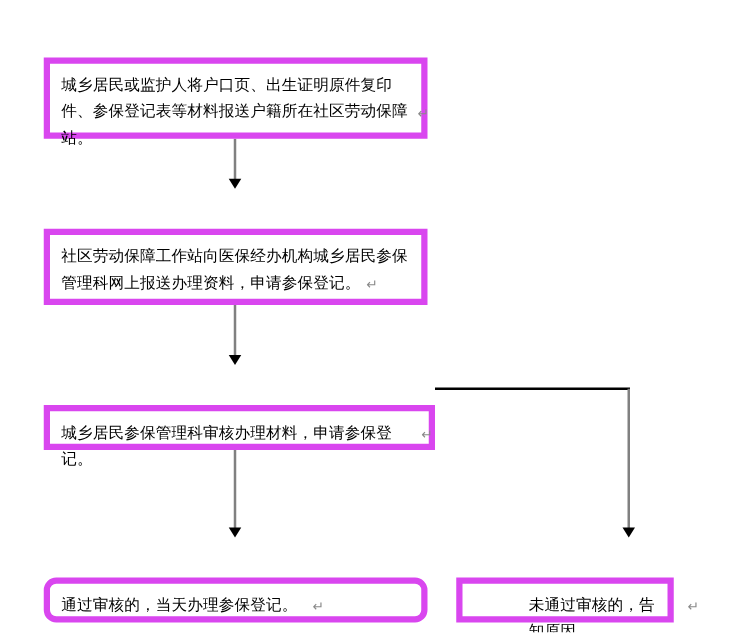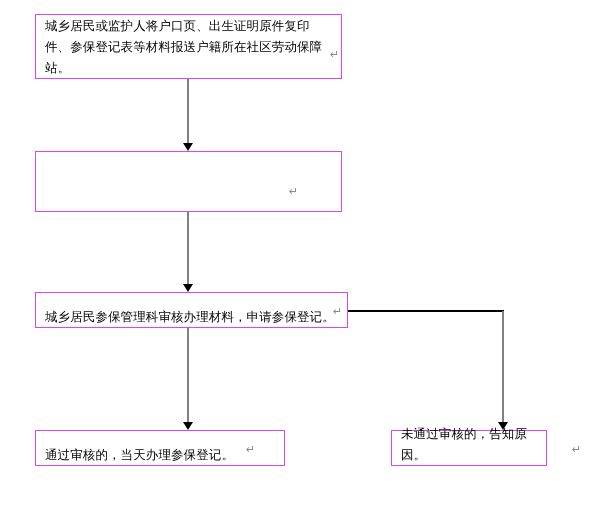--- a/index.html
+++ b/index.html
@@ -13,25 +13,26 @@
   #canvas {
     position: relative;
     width: 600px;
     height: 506px;
     background: #ffffff;
     overflow: hidden;
   }
   .node {
     position: absolute;
     box-sizing: border-box;
-    border: 1px solid #d946ef;
+    border: 5px solid #d946ef;
     background: #ffffff;
     display: flex;
-    align-items: flex-end;
+    align-items: flex-start;
     z-index: 3;
+    margin-top: 32px;
   }
   .node-text {
     font-size: 12.5px;
     line-height: 21px;
     color: #000000;
     letter-spacing: 0.1px;
     white-space: pre-wrap;
     padding: 6px 9px 0 9px;
     display: block;
     width: 100%;
@@ -40,22 +41,22 @@
     color: #8a8a8a;
     font-size: 11px;
     padding-left: 3px;
     vertical-align: baseline;
   }
 
   
   #node-submit-materials { left: 35px;  top: 14px;  width: 307px; height: 65px; }
   #node-station-upload   { left: 35px;  top: 151px; width: 307px; height: 61px; }
   #node-review-materials { left: 35px;  top: 292px; width: 313px; height: 36px; }
-  #node-approved         { left: 35px;  top: 430px; width: 250px; height: 36px; }
-  #node-rejected         { left: 391px; top: 430px; width: 156px; height: 36px; }
+  #node-approved         { left: 35px;  top: 430px; width: 307px; height: 36px; border-radius: 10px; }
+  #node-rejected         { left: 365px; top: 430px; width: 174px; height: 36px; padding-left: 44px; }
 
   
   .conn-shaft {
     position: absolute;
     width: 2px;
     background: #808080;
     z-index: 1;
   }
   .conn-head {
     position: absolute;
@@ -94,20 +95,21 @@
 <body>
 
 <div id="canvas">
 
   <div class="node" id="node-submit-materials">
     <span class="node-text">城乡居民或监护人将户口页、出生证明原件复印件、参保登记表等材料报送户籍所在社区劳动保障站。</span>
     <span class="pilcrow" style="position:absolute; left:291px; top:33px;">↵</span>
   </div>
 
   <div class="node" id="node-station-upload">
+    <span class="node-text">社区劳动保障工作站向医保经办机构城乡居民参保管理科网上报送办理资料，申请参保登记。</span>
     <span class="pilcrow" style="position:absolute; left:250px; top:33px;">↵</span>
   </div>
 
   <div class="node" id="node-review-materials">
     <span class="node-text">城乡居民参保管理科审核办理材料，申请参保登记。</span>
     <span class="pilcrow" style="position:absolute; left:294px; top:12px;">↵</span>
   </div>
 
   <div class="node" id="node-approved">
     <span class="node-text">通过审核的，当天办理参保登记。</span>

